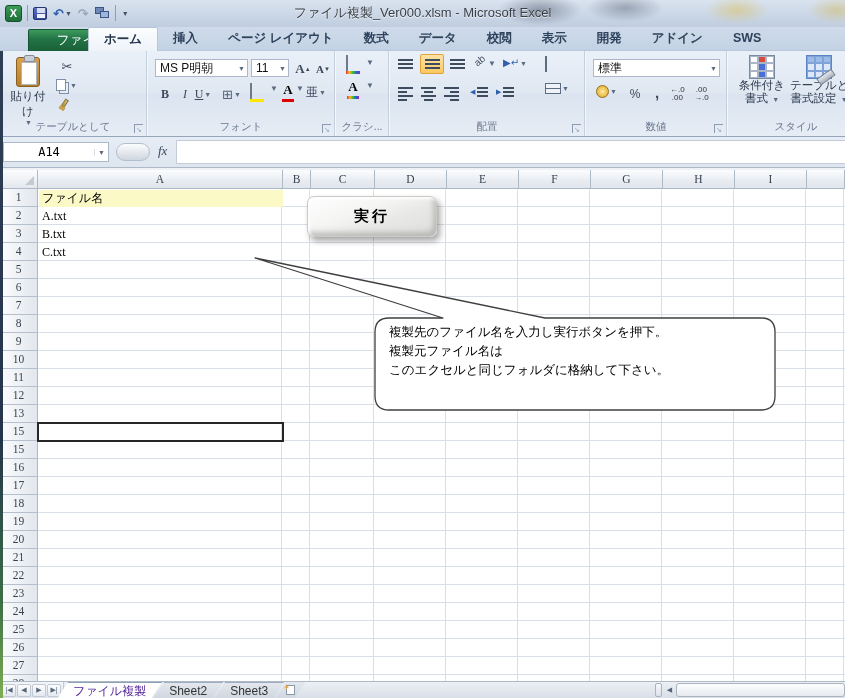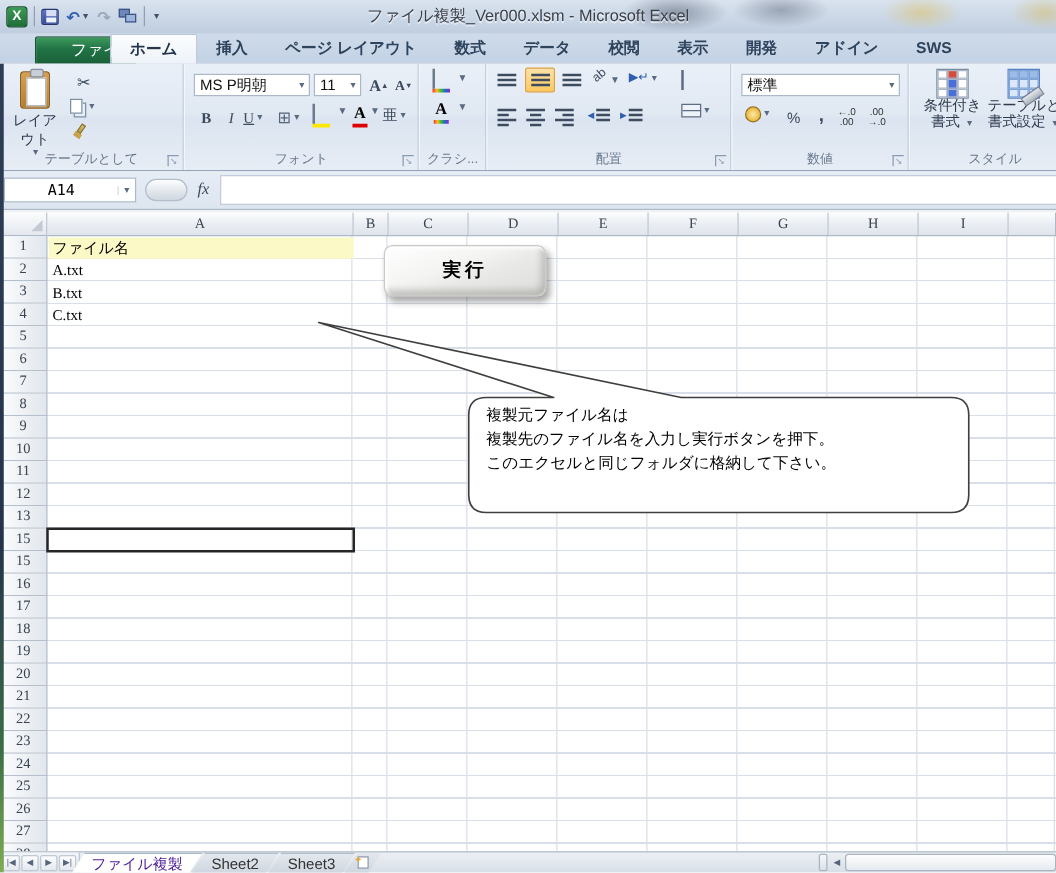--- a/index.html
+++ b/index.html
@@ -213,21 +213,21 @@
         <div class="rtab">アドイン</div>
         <div class="rtab">SWS</div>
       </div>
   </div>
 
   <div id="ribbon">
 
     <div class="rgroup" style="left:0;width:147px;">
       <div class="paste-big">
         <div class="clipb"></div>
-        <div>レイアウト</div>
+        <div>貼り付け</div>
         <div class="dd7">▼</div>
       </div>
       <div style="position:absolute;left:58px;top:6px;" class="sbtn scissors">✂</div>
       <div style="position:absolute;left:56px;top:28px;display:flex;align-items:center;">
         <span class="copy-ic"></span>
           <span class="dd7">▼</span>
       </div>
       <div style="position:absolute;left:58px;top:48px;">
         <span class="brush-ic"><i></i></span>
       </div>
@@ -495,22 +495,22 @@
         <div class="cellv" style="left: 39px; top: 38px; width: 243px;">A.txt</div>
         <div class="cellv" style="left: 39px; top: 56px; width: 243px;">B.txt</div>
         <div class="cellv" style="left: 39px; top: 74px; width: 243px;">C.txt</div>
       </div>
     <div id="sel-a14"></div>
 
     <svg id="callout-svg" viewBox="0 0 845 511">
       <path d="M 545 148 H 761 Q 775 148 775 162 V 226 Q 775 240 761 240 H 389 Q 375 240 375 226 V 162 Q 375 148 389 148 H 443 L 255 88 Z" fill="#ffffff" stroke="#3f3f3f" stroke-width="1.3" stroke-linejoin="round"></path>
     </svg>
     <div id="callout-text">
+      <div>複製先のファイル名を入力し実行ボタンを押下。</div>
       <div>複製元ファイル名は</div>
-      <div>複製先のファイル名を入力し実行ボタンを押下。</div>
       <div>このエクセルと同じフォルダに格納して下さい。</div>
     </div>
 
     <div id="run-btn">
       <span>実行</span>
     </div>
   </div>
 
   <div id="tabbar">
     <div id="navbtns">

